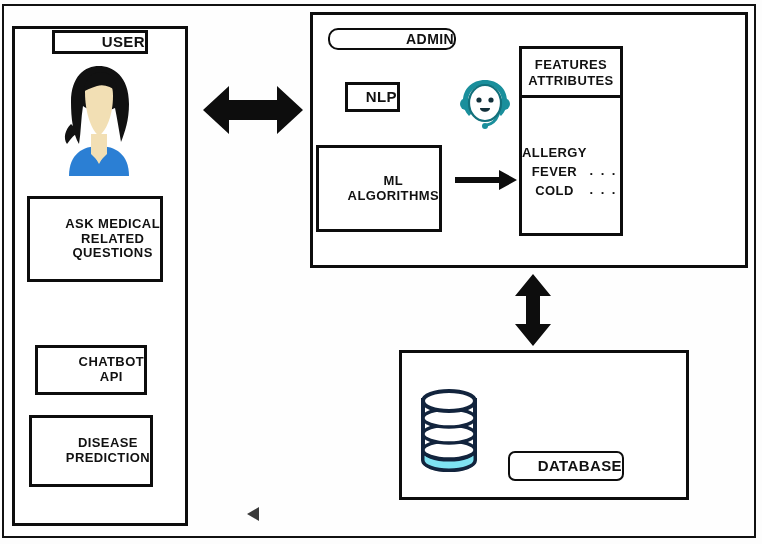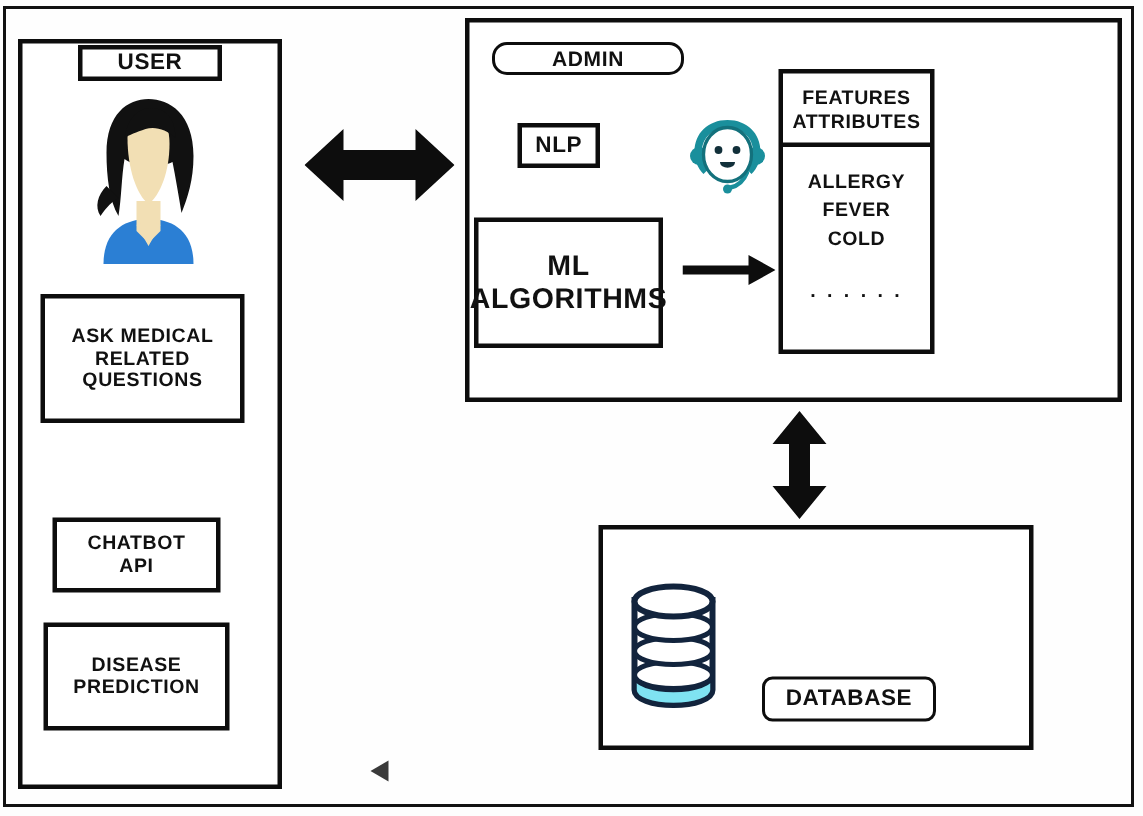--- a/index.html
+++ b/index.html
@@ -13,52 +13,52 @@
   
   .page-frame{
     position:absolute;left:2px;top:4px;width:754px;height:534px;
     border:2px solid #111;box-sizing:border-box;background:#fefefe;
   }
 
   
   .box{
     position:absolute;box-sizing:border-box;background:#ffffff;
     border:3px solid #0d0d0d;
-    display:flex;align-items:center;justify-content:center;
+    display:flex;align-items:center;justify-content:flex-end;
     text-align:center;line-height:1.15;letter-spacing:.4px;
   }
   .box.thin{border-width:2px;}
   .label-txt{display:block;white-space:pre-line;font-weight:700;}
 
   
   #user-panel{left:12px;top:26px;width:176px;height:500px;border-width:3px;
               display:block;}
   #user-title{left:52px;top:30px;width:96px;height:24px;font-size:15px;font-weight:700;}
   #ask-box{left:27px;top:196px;width:136px;height:86px;font-size:13px;}
   #chatbot-box{left:35px;top:345px;width:112px;height:50px;font-size:13px;}
   #disease-box{left:29px;top:415px;width:124px;height:72px;font-size:13px;}
 
   
   #avatar{position:absolute;left:53px;top:62px;width:92px;height:114px;}
 
   
   #admin-panel{left:310px;top:12px;width:438px;height:256px;border-width:3px;display:block;}
   #admin-title{left:328px;top:28px;width:128px;height:22px;font-size:14px;font-weight:700;border-radius:10px;}
   #nlp-box{left:345px;top:82px;width:55px;height:30px;font-size:15px;}
-  #ml-box{left:316px;top:145px;width:126px;height:87px;font-size:19px;}
+  #ml-box{left:316px;top:145px;width:126px;height:87px;font-size:13px;}
 
   
   #features-box{left:519px;top:46px;width:104px;height:190px;border-width:3px;
                 display:flex;flex-direction:column;align-items:stretch;justify-content:flex-start;}
   #features-head{
     flex:0 0 auto;padding:8px 2px 7px;font-size:13px;font-weight:700;line-height:1.2;
     border-bottom:3px solid #0d0d0d;white-space:pre-line;text-align:center;
   }
   #features-body{
-    flex:1 1 auto;display:flex;flex-direction:column;align-items:center;justify-content:flex-start;
+    flex:1 1 auto;display:flex;flex-direction:row;align-items:center;justify-content:flex-start;
     padding-top:14px;font-size:13px;font-weight:700;line-height:1.45;white-space:pre-line;text-align:center;
   }
   #features-ellipsis{margin-top:16px;font-size:13px;letter-spacing:2px;font-weight:700;}
 
   
   #chatbot-icon{position:absolute;left:458px;top:77px;width:54px;height:54px;}
 
   
   #db-panel{left:399px;top:350px;width:290px;height:150px;border-width:3px;display:block;}
   #db-cyl{position:absolute;left:419px;top:388px;width:60px;height:84px;}

